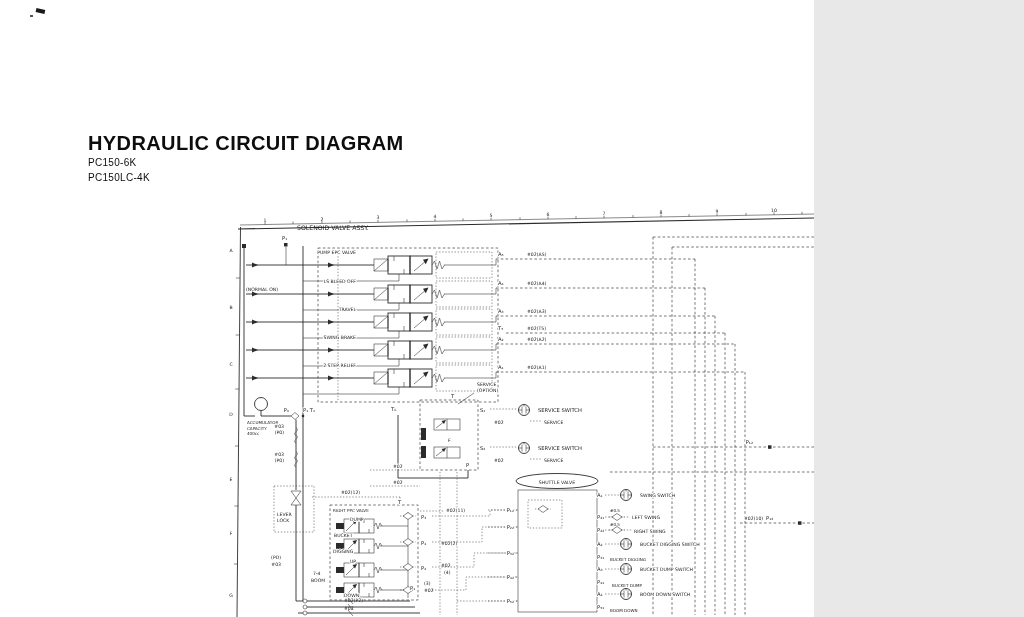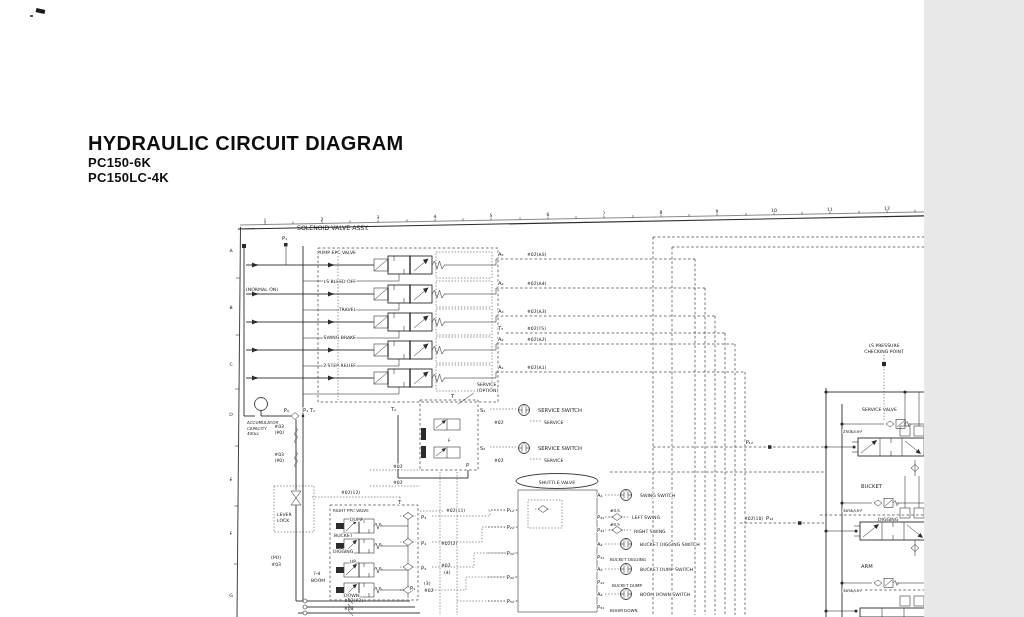--- a/index.html
+++ b/index.html
@@ -1,20 +1,20 @@
 <!DOCTYPE html>
 <html><head>
 <meta charset="utf-8">
 <style>
   html,body{margin:0;padding:0;background:#e8e8e8;}
-  .stage{position:relative;width:924px;height:617px;background:#ffffff;overflow:hidden;
+  .stage{position:relative;width:814px;height:617px;background:#ffffff;overflow:hidden;
          font-family:"DejaVu Sans", sans-serif;color:#1a1a1a;}
   .titleblock{position:absolute;left:88px;top:132px;font-family:"Liberation Sans", sans-serif;color:#0d0d0d;}
   .titleblock h1{margin:0;font-size:20px;font-weight:bold;letter-spacing:.4px;}
-  .titleblock .model{font-size:13px;font-weight:bold;line-height:15px;letter-spacing:.3px;}
+  .titleblock .model{font-size:10px;font-weight:normal;line-height:15px;letter-spacing:.3px;}
   .scanmark{position:absolute;left:36px;top:9px;width:9px;height:3.5px;background:#1a1a1a;transform:rotate(12deg);}
   .scanmark2{position:absolute;left:30px;top:15px;width:3px;height:2px;background:#555;}
   svg{position:absolute;left:0;top:0;}
   .ln{stroke:#2b2b2b;stroke-width:.9;fill:none;}
   .lh{stroke:#2b2b2b;stroke-width:1.1;fill:none;}
   .lt{stroke:#3a3a3a;stroke-width:.6;fill:none;}
   .dsh{stroke:#3d3d3d;stroke-width:.7;fill:none;stroke-dasharray:2.6 2.2;}
   .dsf{stroke:#4a4a4a;stroke-width:.6;fill:none;stroke-dasharray:1.4 1.7;}
   .fl{fill:#2b2b2b;stroke:none;}
   .wh{fill:#ffffff;}

